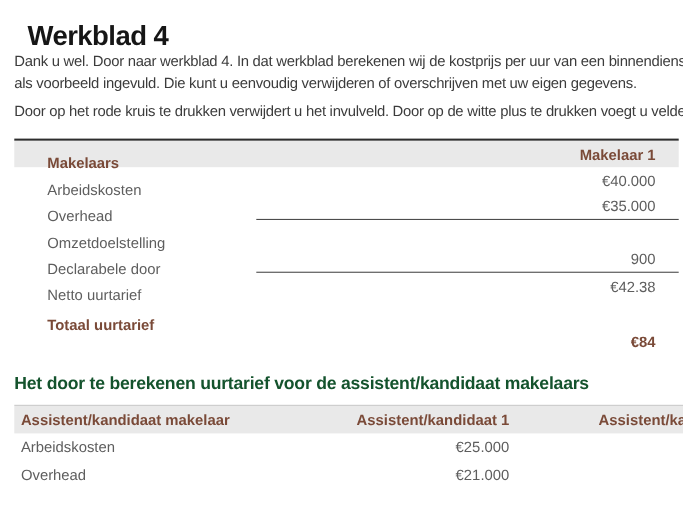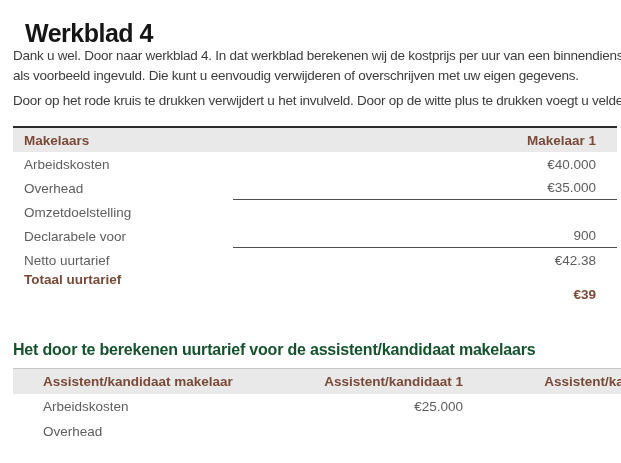--- a/index.html
+++ b/index.html
@@ -27,27 +27,27 @@
   .wtable { position: absolute; left: 13px; font-size: 13.5px; }
   #table1 { top: 126px; width: 604px; border-top: 2px solid #2d2d2d; }
   #table2 { top: 368px; width: 680px; border-top: 1px solid #c6c6c6; }
   .thead {
     display: flex; align-items: center; height: 24px;
     background: #e9e9e9; font-weight: bold; color: #7a4a38;
   }
   #table2 .thead { height: 25px; }
   .trow { display: flex; align-items: stretch; height: 24px; color: #5e5e5e; }
   .t2row { display: flex; align-items: center; height: 25px; color: #5e5e5e; }
-  .tl { width: 220px; padding-left: 11px; box-sizing: border-box;
-        display: flex; align-items: center; }
+  .tl { width: 220px; padding-left: 30px; box-sizing: border-box;
+        display: flex; align-items: center; margin-top: 16px; }
   .tv { flex: 1; padding-right: 21px; box-sizing: border-box;
         display: flex; align-items: center; justify-content: flex-end; }
   .tv.sumline { border-bottom: 1px solid #4c4c4c; }
   .trow.total { color: #7a4a38; font-weight: bold; flex-direction: column; }
-  .t2l { width: 240px; padding-left: 30px; box-sizing: border-box; text-align: left; }
+  .t2l { width: 240px; padding-left: 6px; box-sizing: border-box; text-align: left; }
   .t2c { width: 220px; padding-right: 10px; box-sizing: border-box; text-align: right; }
   h2 {
     position: absolute; left: 13px; top: 341px; margin: 0;
     font-size: 16px; font-weight: bold; color: #14532d;
     letter-spacing: -0.2px; white-space: nowrap;
   }
 </style>
 </head>
 <body>
 
@@ -75,48 +75,49 @@
           <div class="tv">€40.000</div>
         </div>
         <div class="trow">
           <div class="tl">Overhead</div>
           <div class="tv sumline">€35.000</div>
         </div>
         <div class="trow">
           <div class="tl">Omzetdoelstelling</div>
         </div>
         <div class="trow">
-          <div class="tl">Declarabele voor</div>
+          <div class="tl">Declarabele door</div>
           <div class="tv sumline">900</div>
         </div>
         <div class="trow">
           <div class="tl">Netto uurtarief</div>
           <div class="tv">€42.38</div>
         </div>
         <div class="trow total">
           <div class="tl">Totaal uurtarief</div>
-          <div class="tv">€39</div>
+          <div class="tv">€84</div>
         </div>
       </div>
   </div>
 
   <h2>Het door te berekenen uurtarief voor de assistent/kandidaat makelaars</h2>
 
   <div class="wtable" id="table2">
     <div class="thead">
       <div class="t2l">Assistent/kandidaat makelaar</div>
       <div class="t2c">Assistent/kandidaat 1</div>
       <div class="t2c">Assistent/kandidaat 2</div>
     </div>
     <div id="t2body">
         <div class="t2row">
           <div class="t2l">Arbeidskosten</div>
           <div class="t2c">€25.000</div>
           <div class="t2c"></div>
         </div>
         <div class="t2row">
           <div class="t2l">Overhead</div>
+          <div class="t2c">€21.000</div>
           <div class="t2c"></div>
         </div>
       </div>
   </div>
 
 </div>
 
 </body></html>

